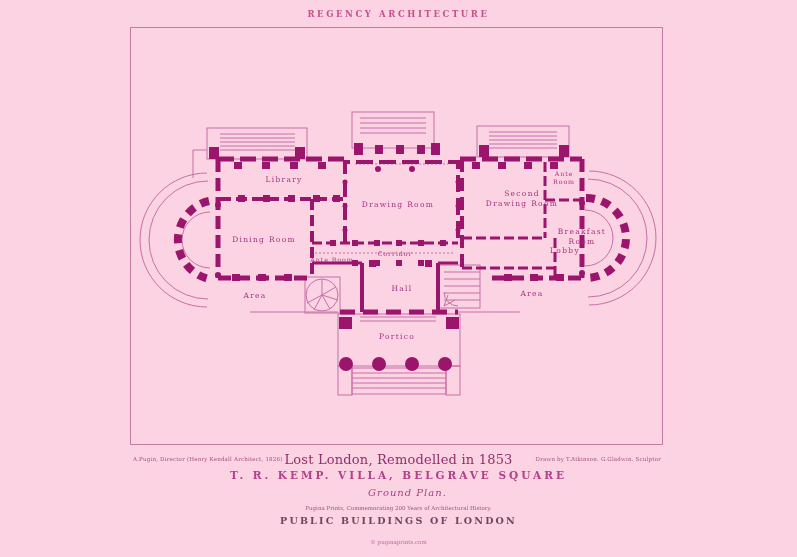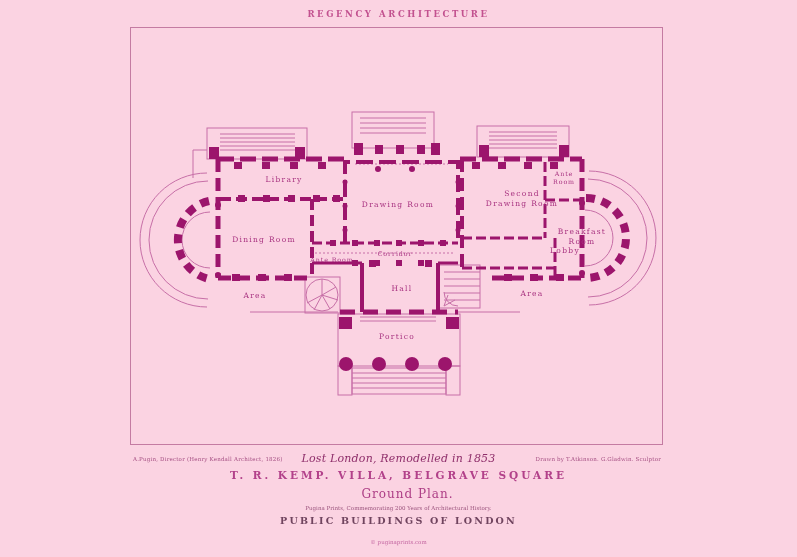--- a/index.html
+++ b/index.html
@@ -10,23 +10,23 @@
   .frame{position:absolute;left:130px;top:27px;width:533px;height:418px;
          border:1px solid #c47ba2;box-sizing:border-box;}
   .plan-svg{position:absolute;left:0;top:0;width:797px;height:557px;}
   .room{position:absolute;transform:translate(-50%,-50%);color:#a83380;
         font-size:7.5px;letter-spacing:1.3px;white-space:nowrap;}
   .room.small{font-size:6.3px;letter-spacing:0.9px;}
   .room.two{display:flex;flex-direction:column;align-items:center;gap:2px;line-height:1;margin-left:6px;}
   .caption{position:absolute;font-size:5.5px;color:#a44e82;letter-spacing:0.2px;}
   .caption-left{left:133px;top:456px;}
   .caption-right{right:136px;top:456px;}
-  .caption-center{top:452px;font-size:11px;color:#8f2f6b;font-style:italic;}
+  .caption-center{top:452px;font-size:13px;color:#8f2f6b;}
   .villa-title{top:469px;font-size:10.5px;font-weight:bold;letter-spacing:3px;color:#b2418a;}
-  .plan-label{top:487px;font-size:12px;letter-spacing:1px;color:#ad3d85;margin-left:18px;}
+  .plan-label{top:487px;font-size:10px;font-style:italic;letter-spacing:1px;color:#ad3d85;margin-left:18px;}
   .note{top:505px;font-size:5.5px;color:#9b537d;}
   .series-title{top:515px;font-size:9.5px;font-weight:bold;letter-spacing:2.2px;color:#70445f;}
   .copyright{top:539px;font-size:5.5px;color:#c365a0;}
 </style>
 </head>
 <body>
 
 <div class="canvas">
 
   <div class="center-line header">REGENCY ARCHITECTURE</div>

